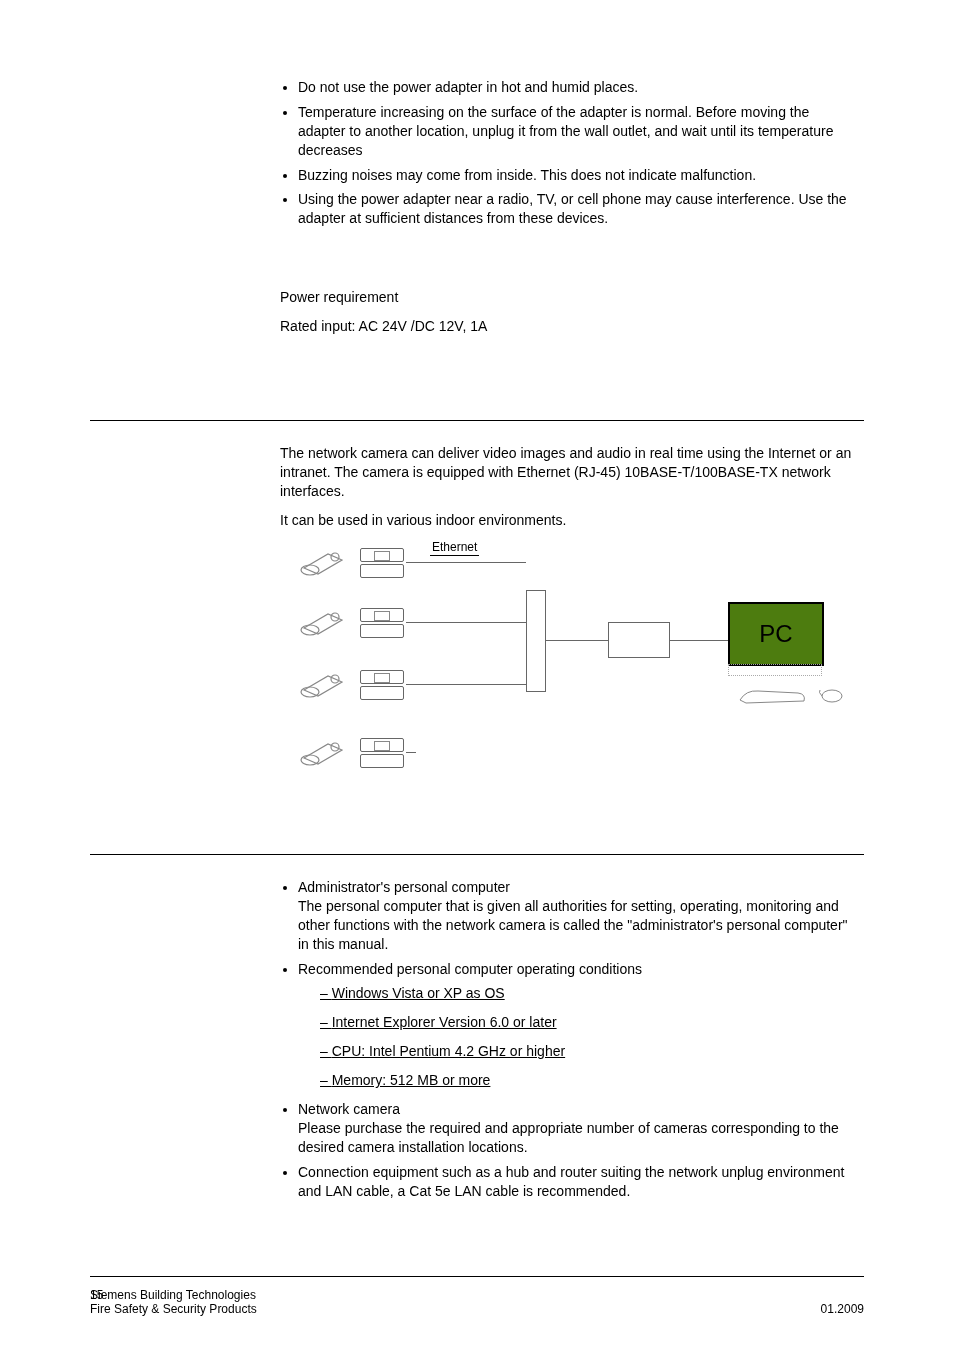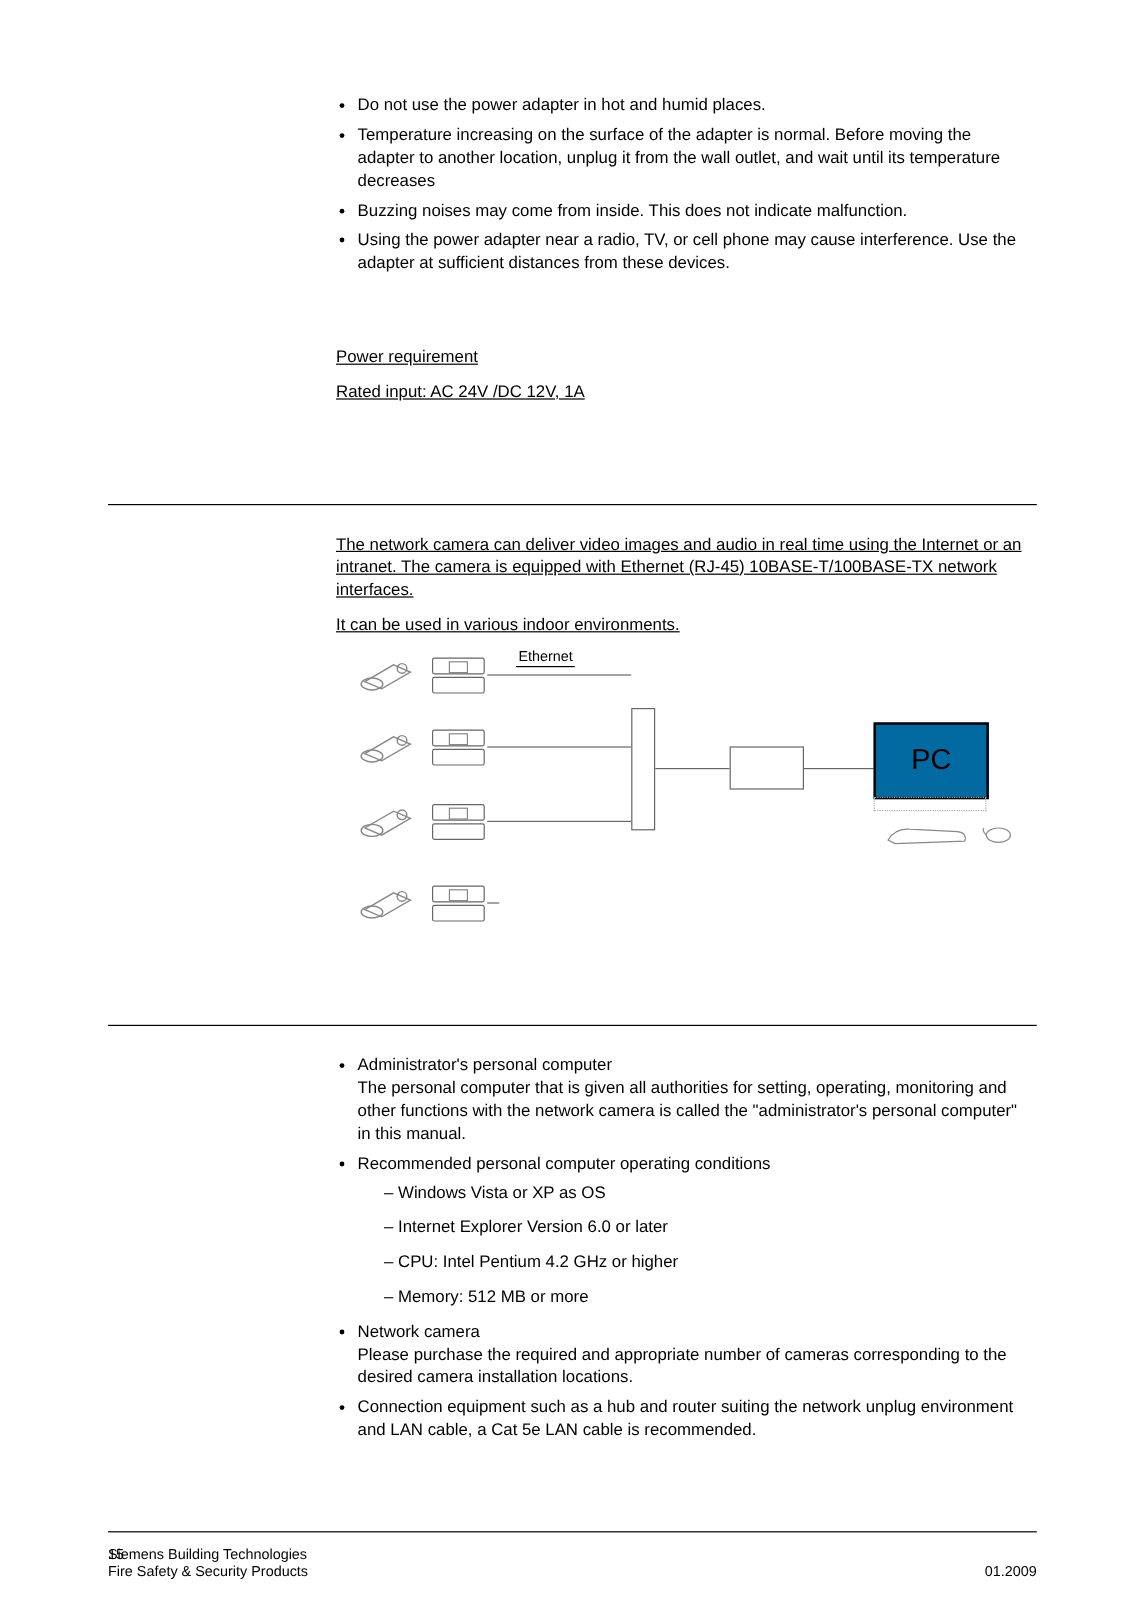--- a/index.html
+++ b/index.html
@@ -35,28 +35,28 @@
     line-height: 1.35;
   }
   ul.dashes {
     list-style: none;
     margin: 6px 0 0 0;
     padding-left: 22px;
   }
   ul.dashes > li {
     margin: 0 0 10px 0;
     line-height: 1.35;
+    text-decoration: underline;
   }
   ul.dashes > li::before {
     content: "–  ";
   }
   .para {
     margin: 0 0 10px 0;
     line-height: 1.35;
-    text-decoration: underline;
   }
   .gap-lg { height: 54px; }
   .rule {
     border: 0;
     border-top: 1.2px solid #000;
     margin: 0;
     width: 100%;
   }
   .rule-wrap {
     position: absolute;
@@ -114,21 +114,21 @@
     background: #fff;
   }
   .pc-box {
     position: absolute;
     border: 2px solid #000;
     width: 92px;
     height: 60px;
     font-size: 24px;
     text-align: center;
     line-height: 60px;
-    background: #0369a1;
+    background: #4d7c0f;
   }
   .kb {
     position: absolute;
     width: 70px; height: 16px;
   }
   .mouse {
     position: absolute;
     width: 26px; height: 16px;
   }
   .wire {

